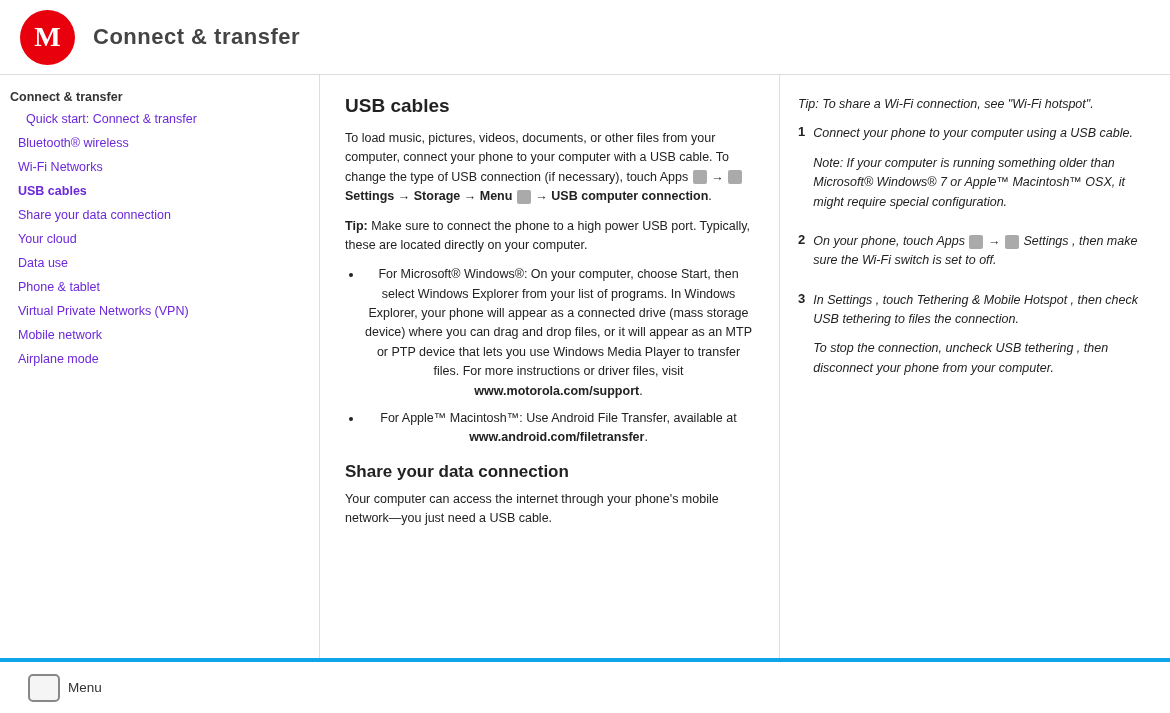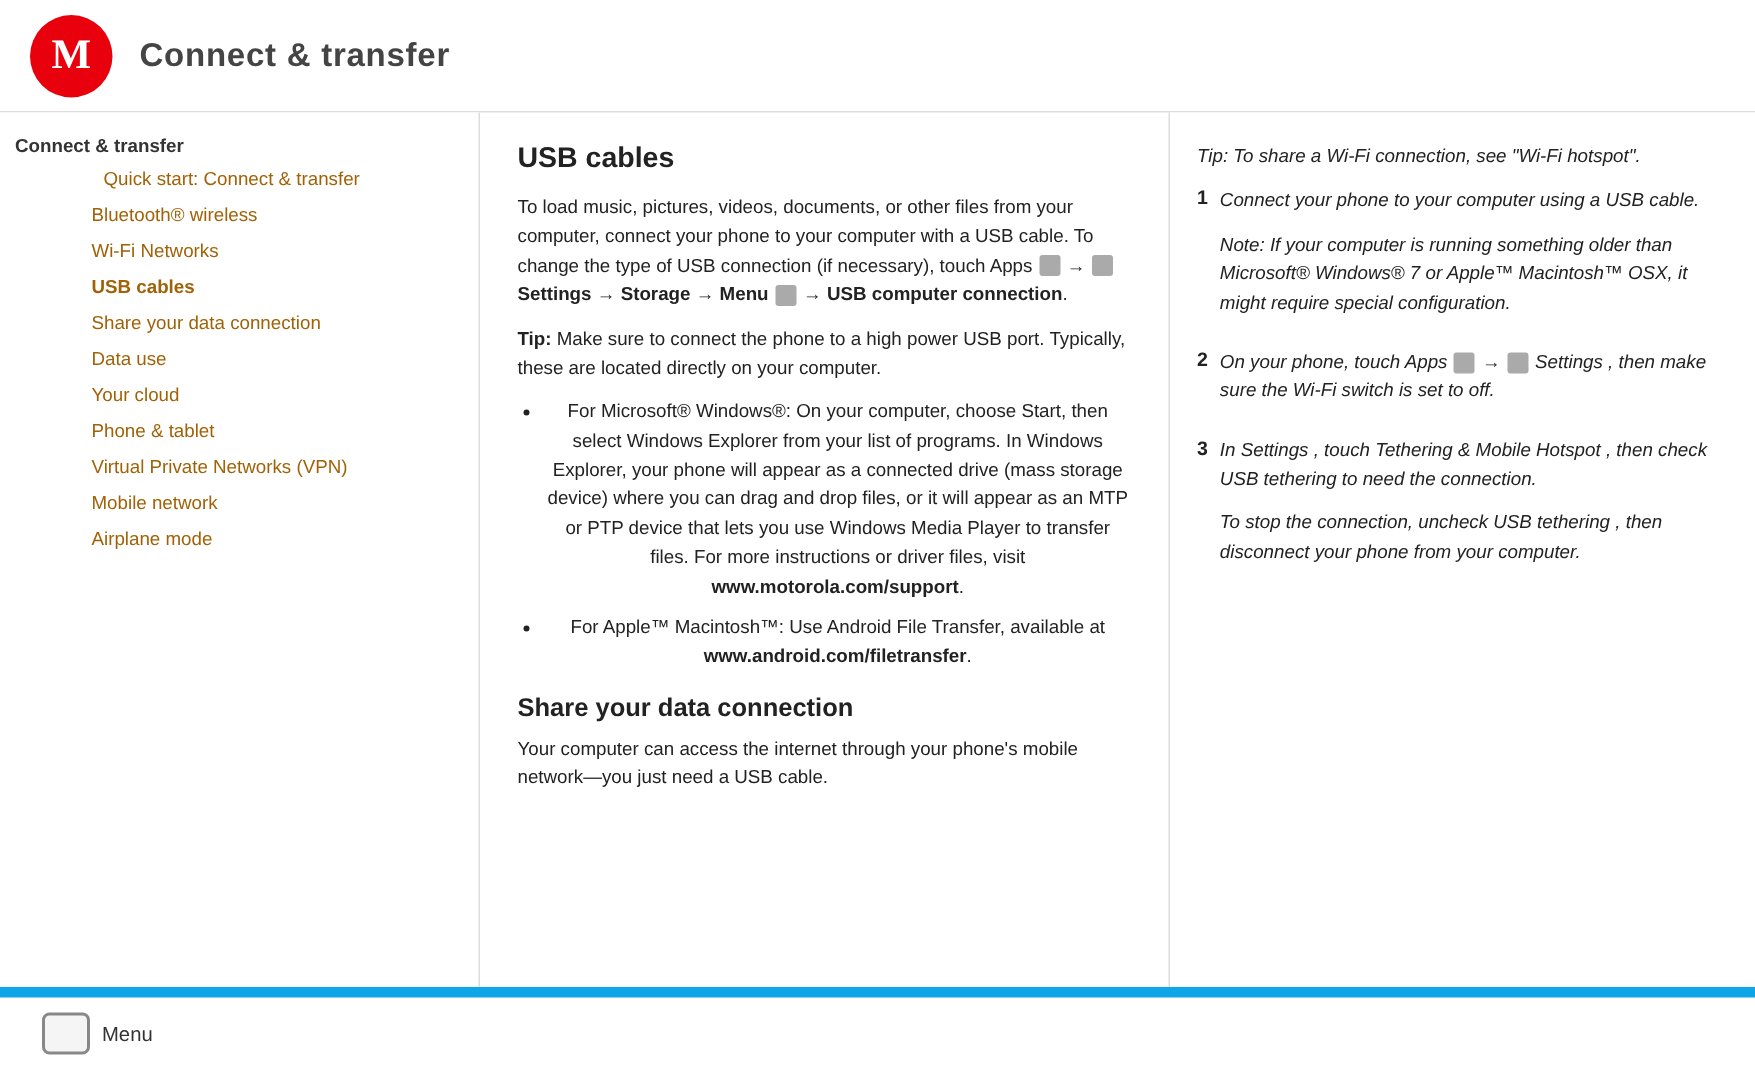--- a/index.html
+++ b/index.html
@@ -63,25 +63,24 @@
       background: #fff;
     }
     .sidebar-section-title {
       font-weight: bold;
       font-size: 12.5px;
       color: #333;
       margin-bottom: 3px;
     }
     .sidebar-item {
       font-size: 12.5px;
-      color: #a16207;
+      color: #6d28d9;
       padding: 2px 8px;
       cursor: pointer;
       line-height: 1.6;
-      margin-left: 43px;
     }
     .sidebar-item.active {
       font-weight: bold;
     }
     .sidebar-item.indented {
       padding-left: 16px;
     }
 
     
     .content {
@@ -150,21 +149,21 @@
       display: flex;
       gap: 4px;
     }
     .step-content {
       flex: 1;
     }
 
     
     .footer {
       height: 55px;
-      border-top: 7px solid #0ea5e9;
+      border-top: 4px solid #0ea5e9;
       display: flex;
       align-items: center;
       padding: 0 18px;
       background: #fff;
       gap: 0;
     }
     .footer-btn {
       display: flex;
       align-items: center;
       gap: 8px;
@@ -255,22 +254,22 @@
 
 <div class="main-layout">
 
   <div class="sidebar">
     <div class="sidebar-section-title">Connect &amp; transfer</div>
     <div class="sidebar-item indented">Quick start: Connect &amp; transfer</div>
     <div class="sidebar-item">Bluetooth® wireless</div>
     <div class="sidebar-item">Wi-Fi Networks</div>
     <div class="sidebar-item active">USB cables</div>
     <div class="sidebar-item">Share your data connection</div>
+    <div class="sidebar-item">Your cloud</div>
     <div class="sidebar-item">Data use</div>
-    <div class="sidebar-item">Your cloud</div>
     <div class="sidebar-item">Phone &amp; tablet</div>
     <div class="sidebar-item">Virtual Private Networks (VPN)</div>
     <div class="sidebar-item">Mobile network</div>
     <div class="sidebar-item">Airplane mode</div>
   </div>
 
   <div class="content">
     <h2>USB cables</h2>
 
 
@@ -341,21 +340,21 @@
       <div class="step-row">
         <span class="step-number">3</span>
         <div class="step-content">
           <p>
             <span>In </span>
             <span class="bold">Settings</span>
             <span>, touch </span>
             <span class="bold">Tethering &amp; Mobile Hotspot</span>
             <span>, then check </span>
             <span class="bold">USB tethering</span>
-            <span> to need the connection.</span>
+            <span> to files the connection.</span>
           </p>
           <p>
             <span>To stop the connection, uncheck </span>
             <span class="bold">USB tethering</span>
             <span>, then disconnect your phone from your computer.</span>
           </p>
         </div>
       </div>
     </div>
   </div>

